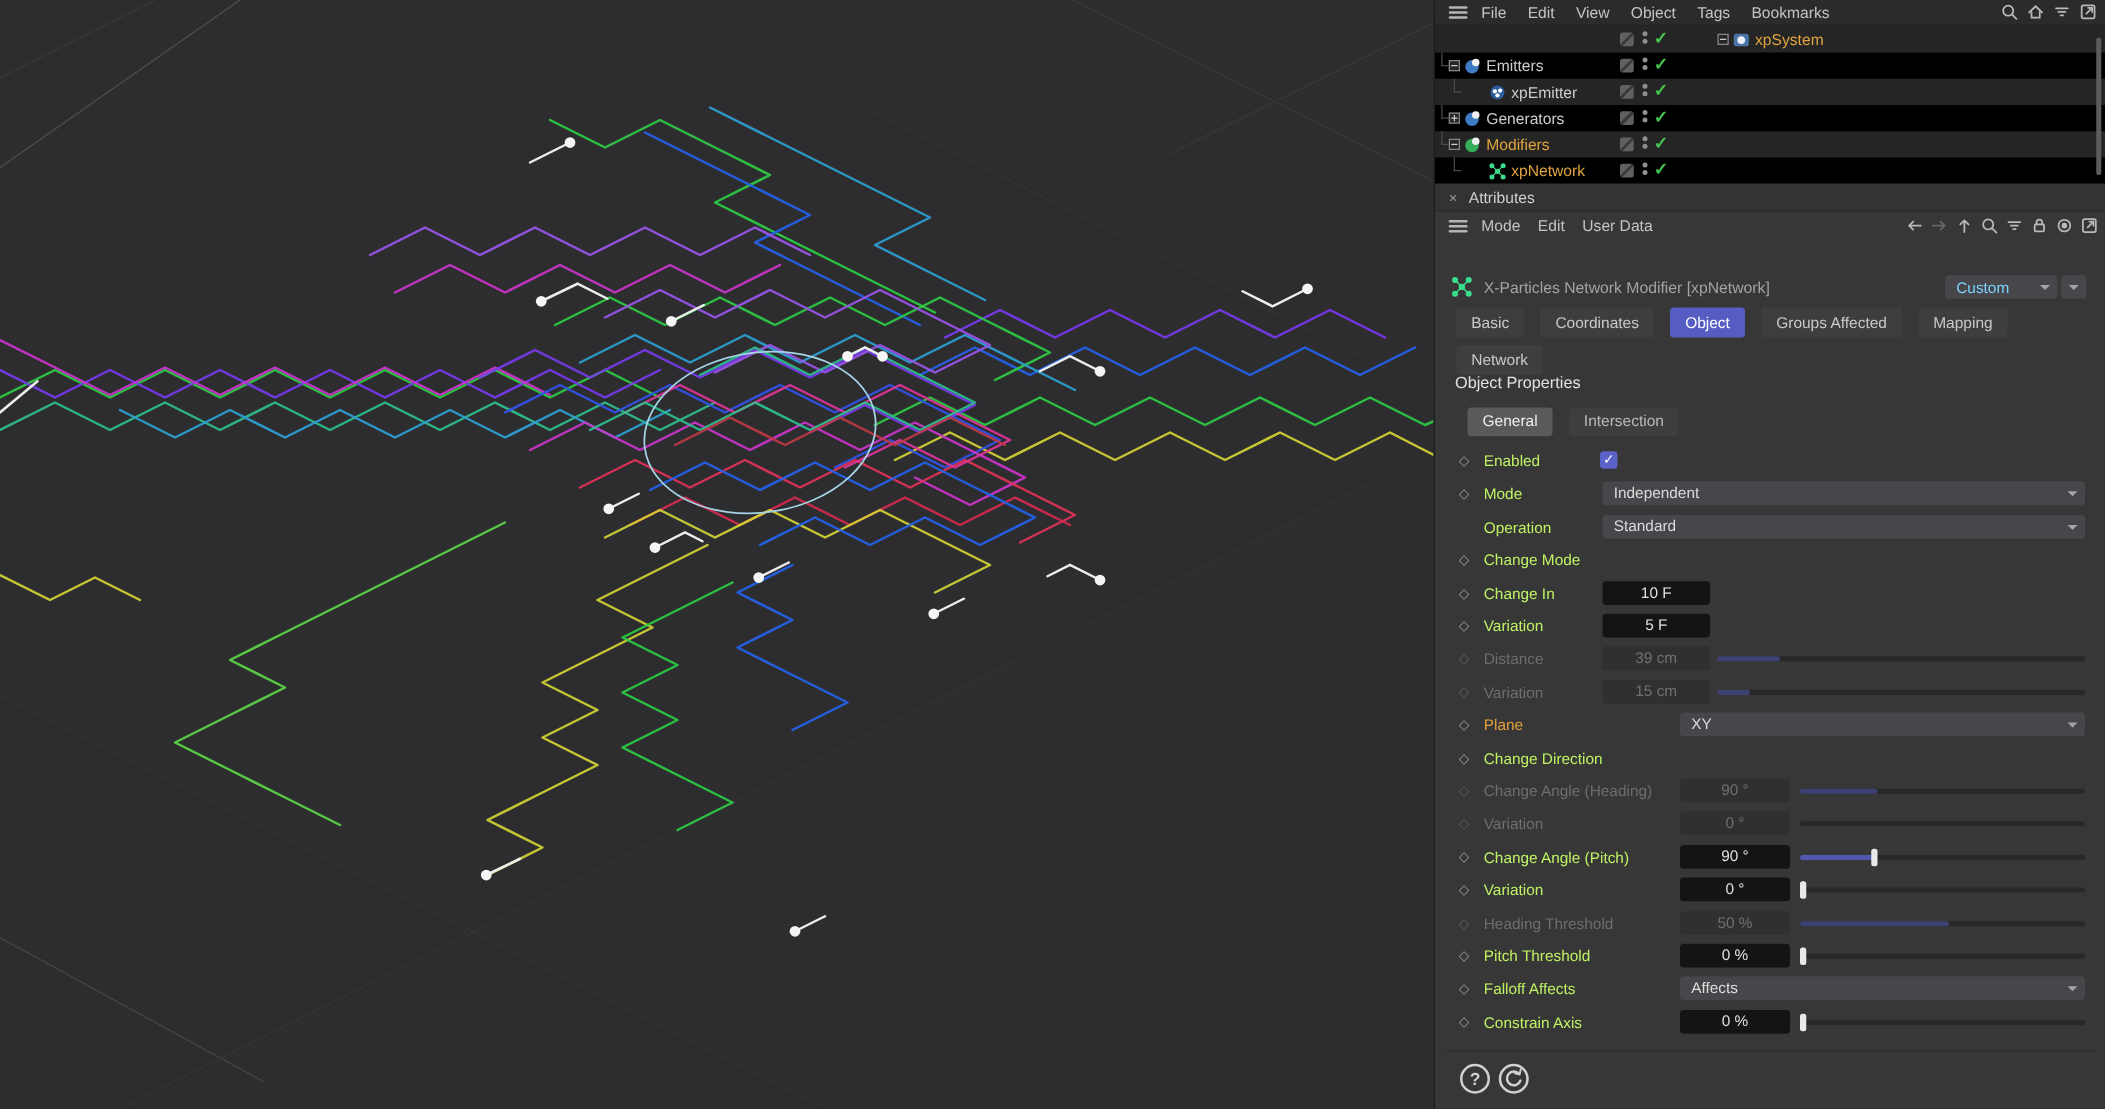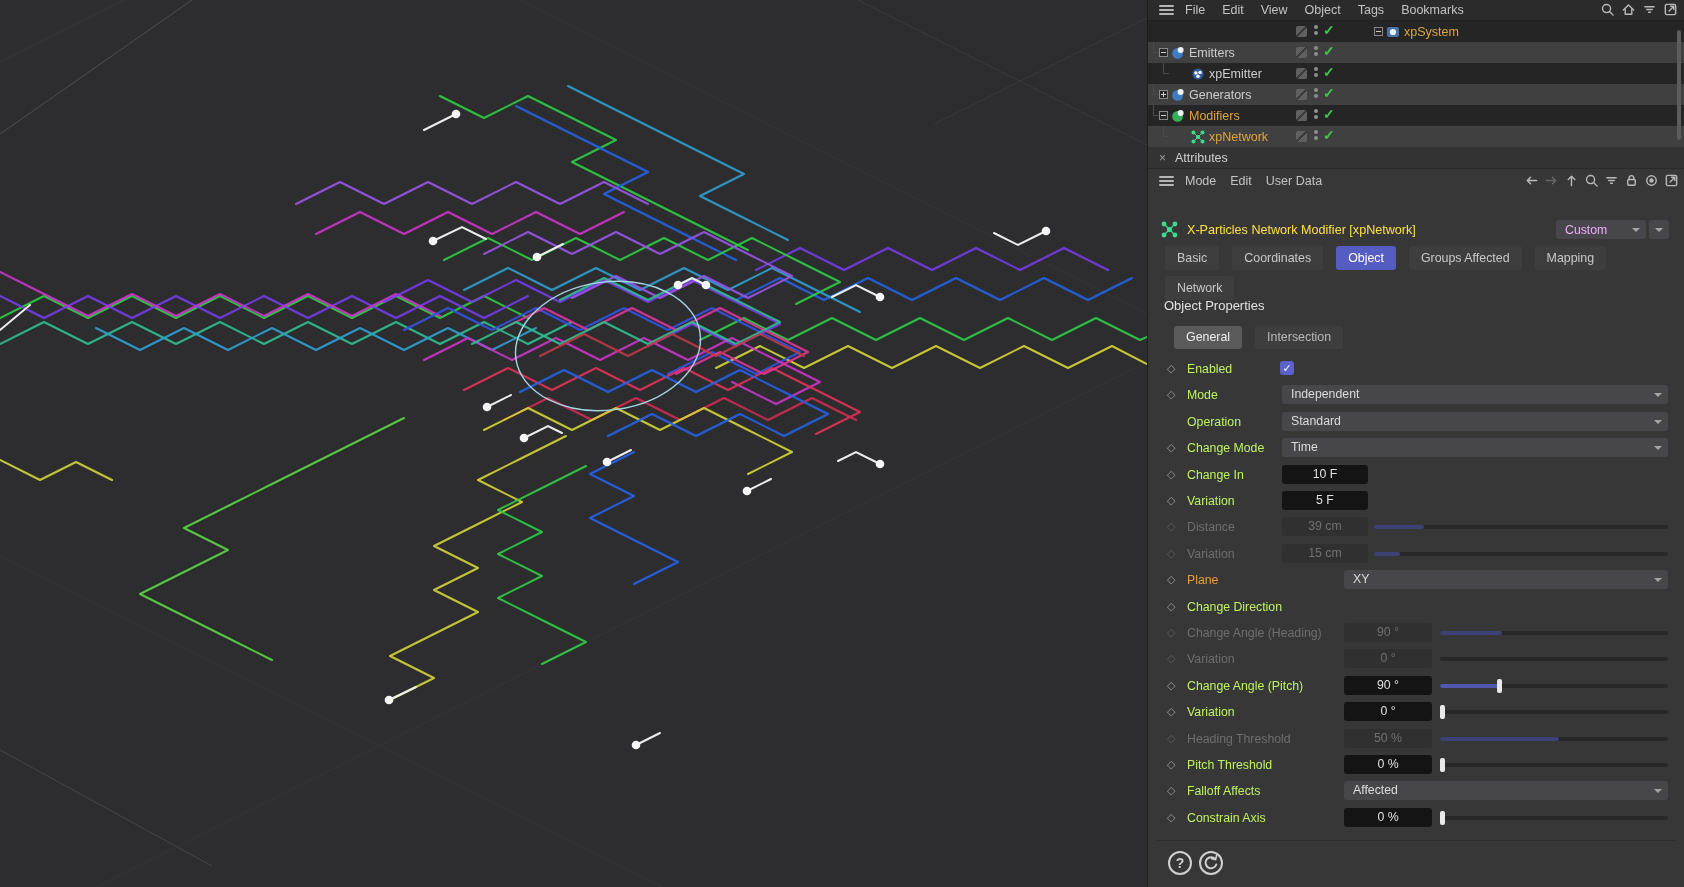--- a/index.html
+++ b/index.html
@@ -21,21 +21,21 @@
            font-size:12.5px;color:#c3c3c3;box-sizing:border-box}
   .hamburger{width:15px;height:10px;margin:0 11px 0 11px;display:flex;flex-direction:column;justify-content:space-between}
   .hamburger i{display:block;height:2px;background:#b5b5b5;border-radius:1px}
   .menu-item{margin-right:17px;white-space:nowrap}
   .menubar-icons{position:absolute;right:6px;top:2px;display:flex;gap:6px;align-items:center}
   .menubar-icons span{display:flex}
 
   
   .om{position:absolute;top:21px;left:0;width:100%;height:126px;background:#252525;overflow:hidden}
   .om-row{position:relative;height:21px;display:flex;align-items:center;font-size:12.5px;color:#cdcdcd}
-  .om-row.alt{background:#404040}
+  .om-row.alt{background:#000000}
   .om-label{margin-left:4px;white-space:nowrap}
   .om-label.orange{color:#dfa43f}
   .expand{width:9px;height:9px;border:1px solid #888;box-sizing:border-box;position:relative;background:#262626;flex:none}
   .expand::before{content:"";position:absolute;left:1px;right:1px;top:3px;height:1px;background:#cfcfcf}
   .expand.plus::after{content:"";position:absolute;top:1px;bottom:1px;left:3px;width:1px;background:#cfcfcf}
   .om-icon{flex:none;margin-left:3px;display:flex}
   .om-square{position:absolute;left:148px;top:5px;width:11px;height:11px;border-radius:2px;
              background:linear-gradient(135deg,#606060 42%,#3b3b3b 42%,#3b3b3b 58%,#606060 58%)}
   .om-dots{position:absolute;left:166px;top:4px;display:flex;flex-direction:column;gap:2px}
   .om-dots i{width:4px;height:4px;border-radius:50%;background:#8f8f8f}
@@ -48,23 +48,23 @@
               border-bottom:1px solid #2a2a2a;display:flex;align-items:center;
               font-size:12.5px;color:#cfcfcf;box-sizing:border-box}
   .close-x{margin:0 9px 0 11px;color:#9a9a9a;font-size:12px}
   .attr-toolbar{position:absolute;top:170px;left:0;width:100%;height:22px;display:flex;
                 align-items:center;font-size:12.5px;color:#c3c3c3}
   .toolbar-icons{position:absolute;right:5px;top:3px;display:flex;gap:5px;align-items:center}
   .toolbar-icons span{display:flex}
 
   .obj-header{position:absolute;top:218px;left:0;width:100%;height:23px;display:flex;align-items:center}
   .obj-header .oh-icon{margin-left:13px;display:flex}
-  .obj-title{margin-left:9px;font-size:12.6px;color:#fde047;white-space:nowrap}
+  .obj-title{margin-left:9px;font-size:12.6px;color:#a3a3a3;white-space:nowrap}
   .combo{position:absolute;left:408px;top:2px;width:90px;height:19px;background:#47474b;border-radius:3px;
-         color:#f0abfc;font-size:12.3px;display:flex;align-items:center;padding-left:9px;box-sizing:border-box}
+         color:#7dd3fc;font-size:12.3px;display:flex;align-items:center;padding-left:9px;box-sizing:border-box}
   .combo-btn{position:absolute;left:501px;top:2px;width:20px;height:19px;background:#47474b;border-radius:3px}
   .caret::after{content:"";position:absolute;right:6px;top:8px;border:4px solid transparent;border-top-color:#a5a5a5}
 
   .tabs{position:absolute;left:17px;display:flex;gap:13px}
   .tab{height:24px;line-height:24px;padding:0 12px;background:#3e3e3e;border-radius:3px;
        color:#c9c9c9;font-size:12.4px;white-space:nowrap}
   .tab.active{background:#565dc2;color:#fff}
   .subtab{height:23px;line-height:23px;padding:0 12px;background:#3e3e3e;border-radius:3px;color:#b9b9b9;font-size:12.4px}
   .subtab.active{background:#5a5a5a;color:#efefef}
   .section-title{position:absolute;top:298px;left:16px;font-size:13px;color:#e2e2e2}
@@ -449,21 +449,20 @@
         <span class="p-label">Mode</span>
         <div class="dd caret" style="left: 134px; width: 386px;">Independent</div>
       </div>
       <div class="param-row" style="top: 408.8px;">
         <span class="p-label">Operation</span>
         <div class="dd caret" style="left: 134px; width: 386px;">Standard</div>
       </div>
       <div class="param-row" style="top: 435.2px;">
         <span class="diamond">◇</span>
         <span class="p-label">Change Mode</span>
-        <div class="dd caret" style="left: 134px; width: 386px;">Time</div>
       </div>
       <div class="param-row" style="top: 461.6px;">
         <span class="diamond">◇</span>
         <span class="p-label">Change In</span>
         <div class="vbox" style="left: 134px; width: 86px;">10 F</div>
       </div>
       <div class="param-row" style="top: 488px;">
         <span class="diamond">◇</span>
         <span class="p-label">Variation</span>
         <div class="vbox" style="left: 134px; width: 86px;">5 F</div>
@@ -540,21 +539,21 @@
         <span class="p-label">Pitch Threshold</span>
         <div class="vbox" style="left: 196px; width: 88px;">0 %</div>
         <div class="track" style="left: 292px; width: 228px;">
           <div class="fill" style="width: 0px;"></div>
           <div class="handle" style="left: 0px;"></div>
         </div>
       </div>
       <div class="param-row" style="top: 778.4px;">
         <span class="diamond">◇</span>
         <span class="p-label">Falloff Affects</span>
-        <div class="dd caret" style="left: 196px; width: 324px;">Affected</div>
+        <div class="dd caret" style="left: 196px; width: 324px;">Affects</div>
       </div>
       <div class="param-row" style="top: 804.8px;">
         <span class="diamond">◇</span>
         <span class="p-label">Constrain Axis</span>
         <div class="vbox" style="left: 196px; width: 88px;">0 %</div>
         <div class="track" style="left: 292px; width: 228px;">
           <div class="fill" style="width: 0px;"></div>
           <div class="handle" style="left: 0px;"></div>
         </div>
       </div>

